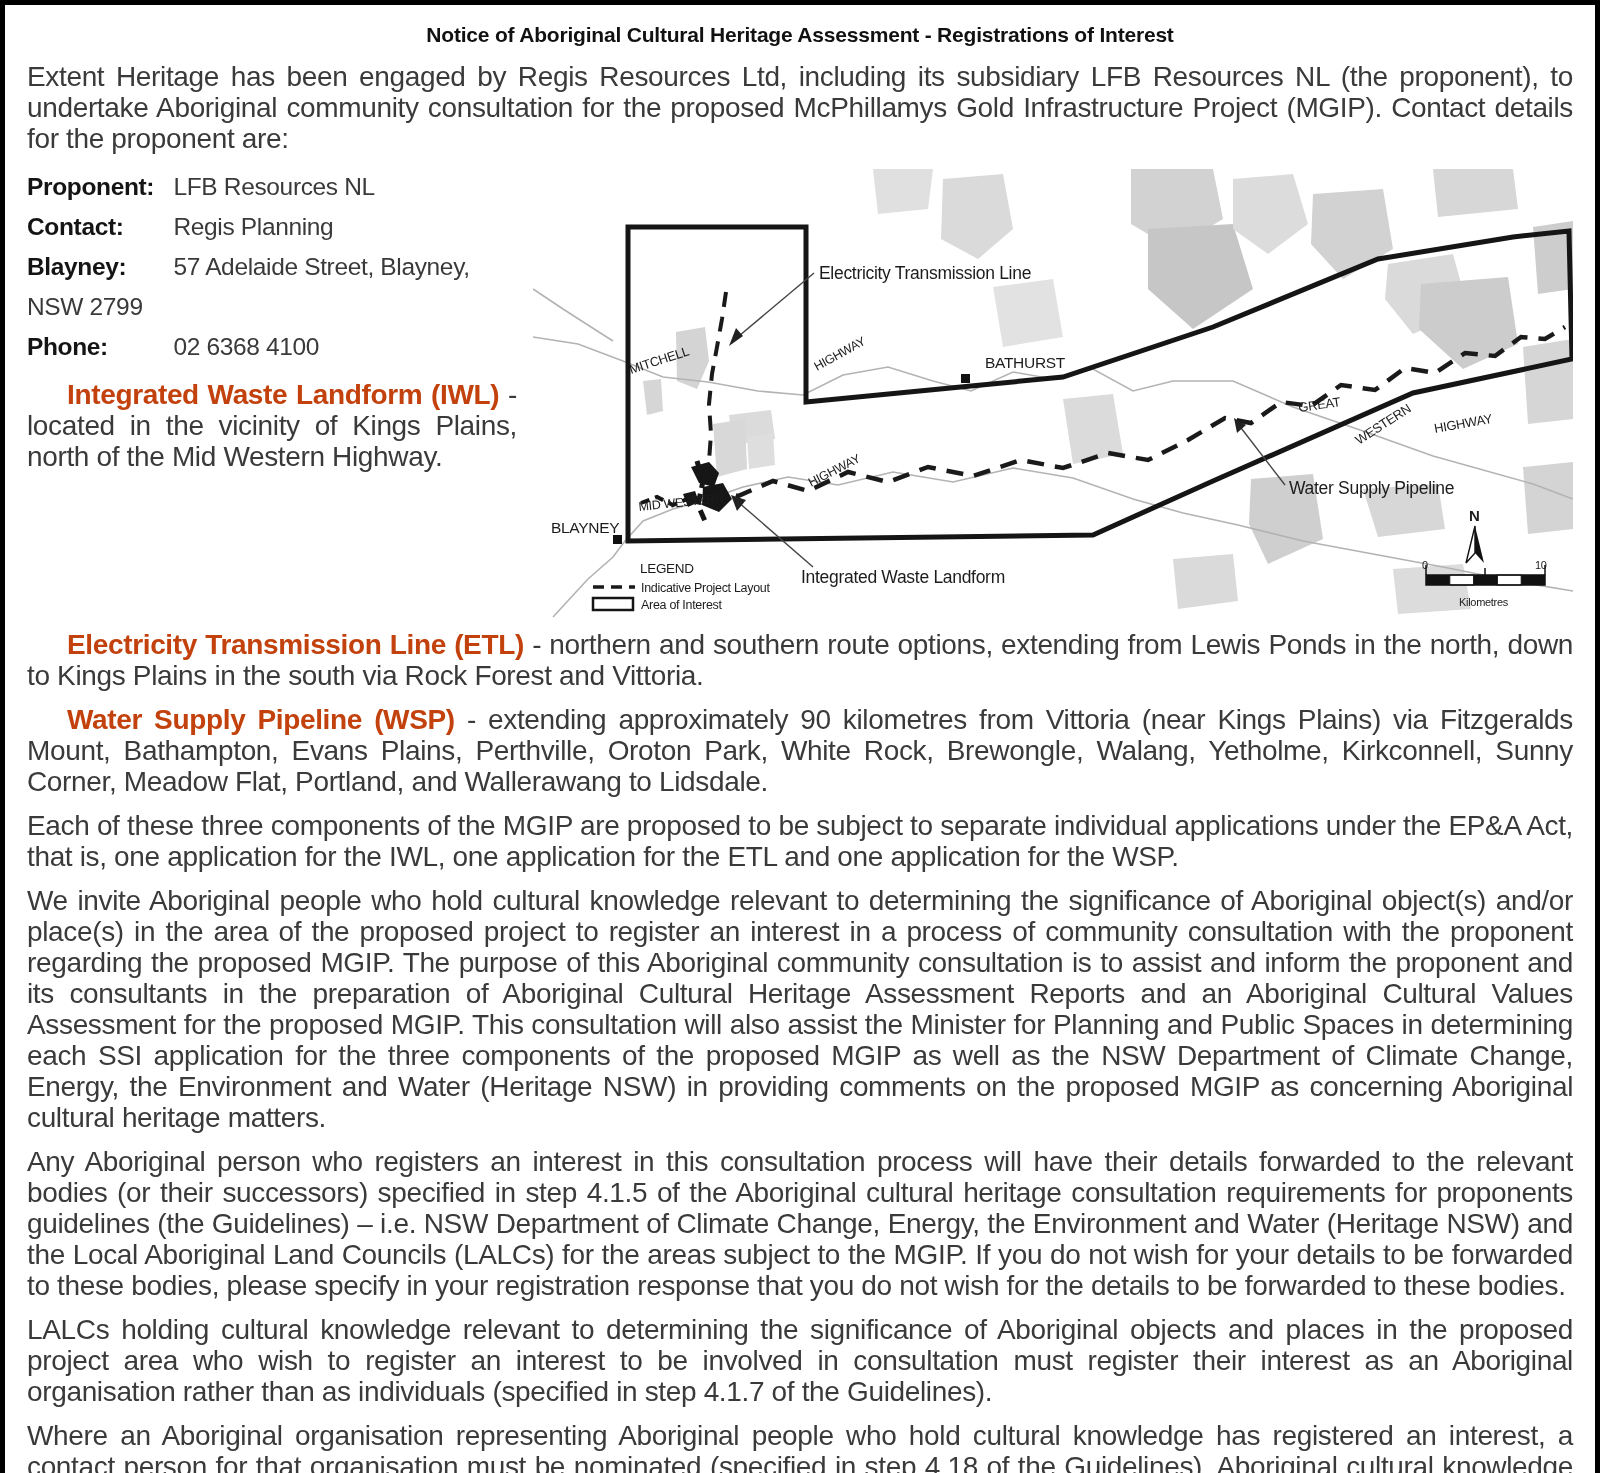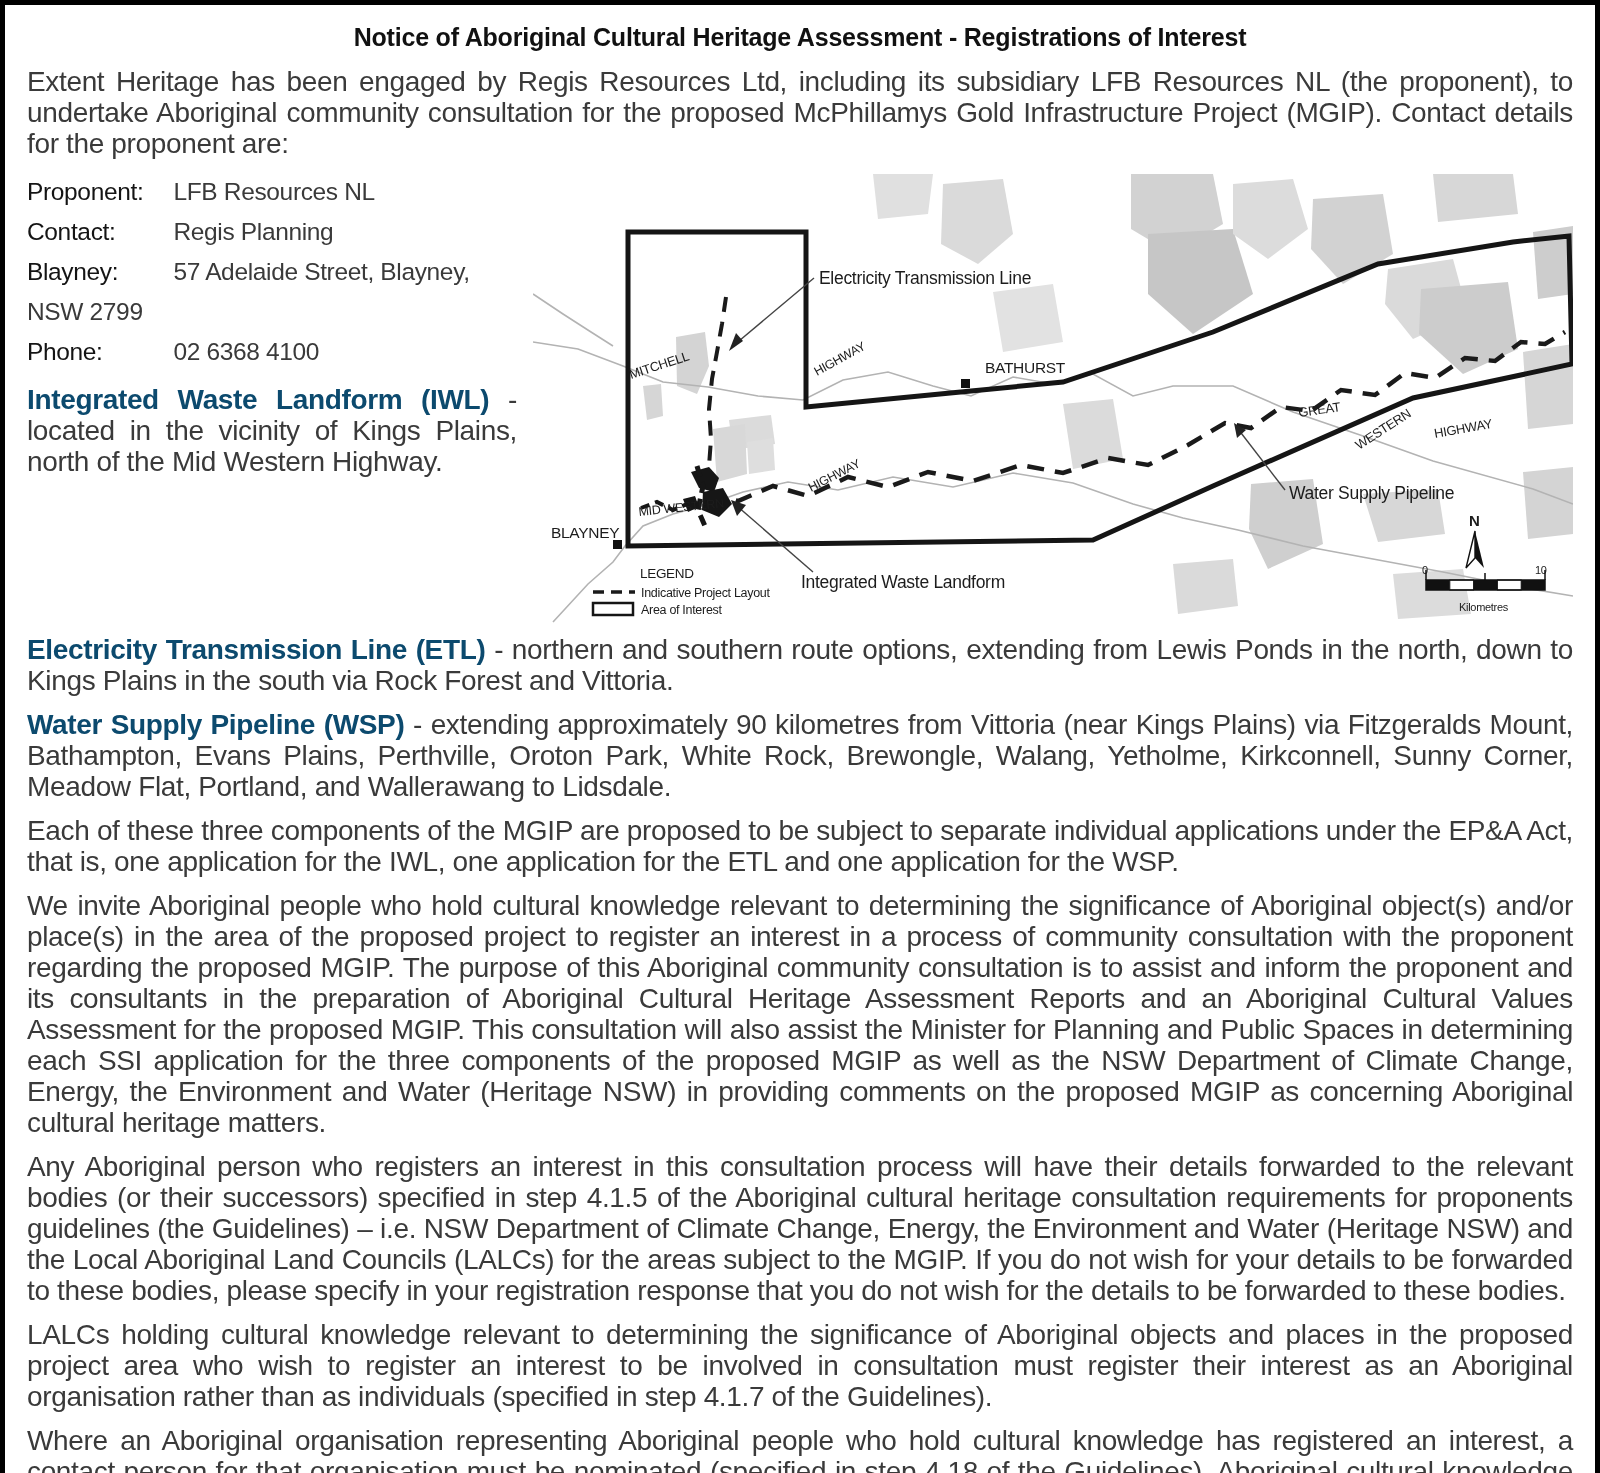--- a/index.html
+++ b/index.html
@@ -4,36 +4,36 @@
 <style>
   html,body{margin:0;padding:0;background:#fff;}
   body{
     width:1600px;min-height:1473px;box-sizing:border-box;
     border:5px solid #000;
     font-family:"Liberation Sans","DejaVu Sans",sans-serif;
     color:#3a3a3a;
   }
   .content{padding:10px 22px 6px 22px;}
   .title{
-    font-size:25px;font-weight:bold;color:#111;text-align:center;
+    font-size:21px;font-weight:bold;color:#111;text-align:center;
     margin:8px 0 14px 0;letter-spacing:-0.2px;
   }
   p.body{
     font-size:28px;line-height:31px;text-align:justify;
     margin:0 0 13px 0;letter-spacing:-0.35px;
   }
   .narrow{width:492px;}
   .clearit{clear:both;}
-  .lead{font-weight:bold;color:#0c4a6e;}
+  .lead{font-weight:bold;color:#c2410c;margin-left:40px;}
   .map-float{
     float:right;width:1040px;height:450px;margin:2px 0 10px 16px;
   }
   .contact{margin:2px 0 12px 0;}
   .contact-row{font-size:24.5px;line-height:40px;letter-spacing:-0.35px;}
-  .contact-row .lbl{display:inline-block;width:140px;font-weight:normal;color:#141414;}
+  .contact-row .lbl{display:inline-block;width:140px;font-weight:bold;color:#141414;}
   .contact-row .val{color:#3a3a3a;text-align:center;}
   svg text{
     font-family:"Liberation Sans","DejaVu Sans",sans-serif;
     fill:#1c1c1c;letter-spacing:-0.3px;
   }
 </style>
 </head>
 <body>
 
 <div class="content">

